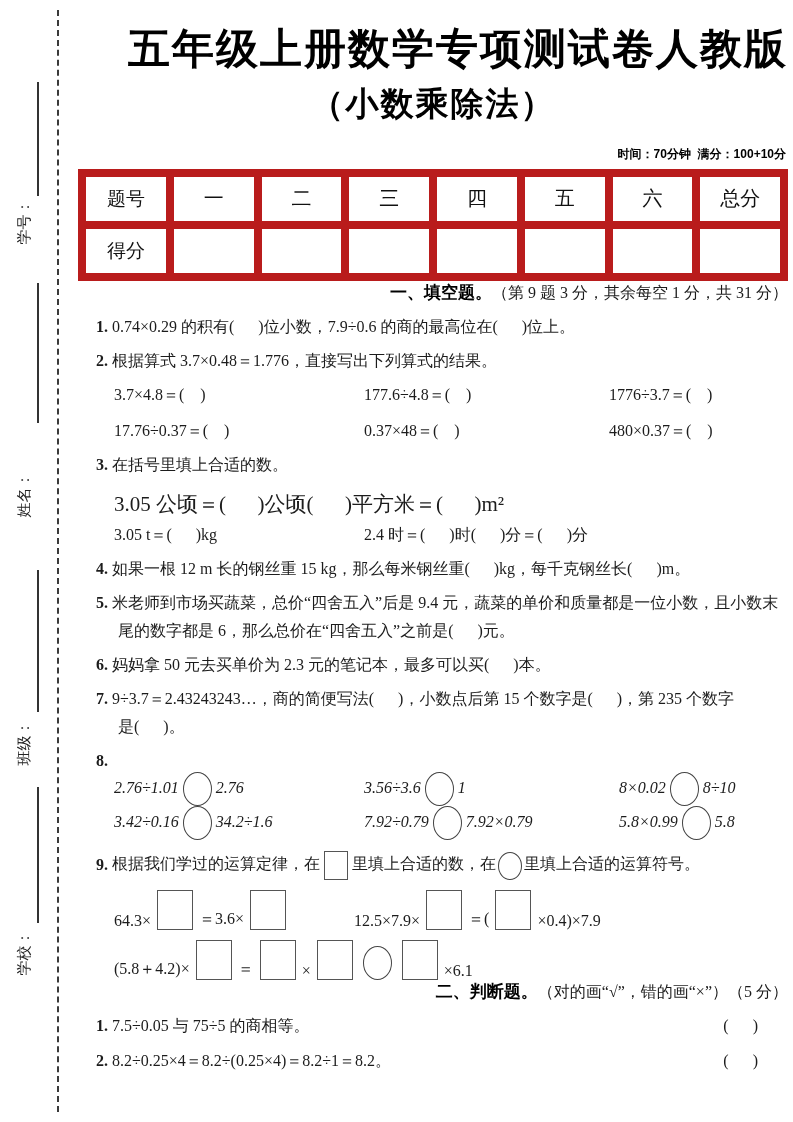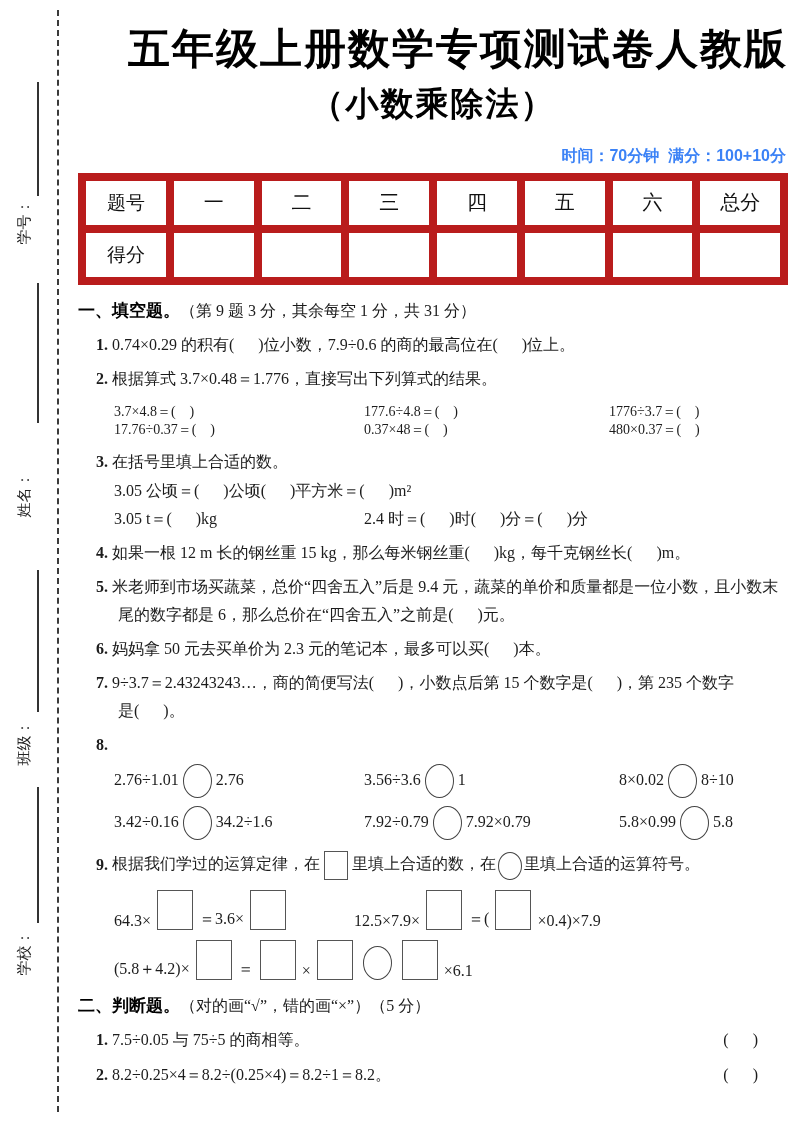--- a/index.html
+++ b/index.html
@@ -34,54 +34,55 @@
     letter-spacing:2px;margin:24px 0 0 0;
   }
   .subtitle{
     font-family:"Liberation Sans","DejaVu Sans",sans-serif;
     font-weight:bold;color:#000;
     font-size:33px;line-height:1.2;text-align:center;
     letter-spacing:2px;margin:10px 0 0 0;
   }
   .meta{
     font-family:"Liberation Sans","DejaVu Sans",sans-serif;
-    font-weight:bold;font-size:16px;color:#3b82f6;
+    font-weight:bold;font-size:12px;color:#000000;
     text-align:right;margin-top:22px;padding-right:2px;
     white-space:pre;
   }
   
   table.score{
     border-collapse:collapse;width:100%;margin-top:6px;table-layout:fixed;
   }
   table.score th,table.score td{
     border:8px solid #b91c1c;height:42px;text-align:center;
     font-size:20px;font-weight:normal;color:#111;
   }
   table.score .rowhead{font-size:19px;}
   
-  .sec-head{margin-top:14px;font-size:16px;white-space:pre-wrap;}
+  .sec-head{font-size:16px;white-space:pre-wrap;text-align:right;}
   .sec-head b{font-size:17px;color:#000;}
   .q{display:flex;margin-top:11px;padding-left:18px;font-size:16px;line-height:1.45;align-items:baseline;}
   .qnum{font-weight:bold;padding-right:4px;white-space:pre;}
   .qtext{white-space:pre-wrap;}
   .cont{padding-left:40px;margin-top:7px;font-size:16px;white-space:pre-wrap;}
   .eq-grid{
     display:grid;grid-template-columns:250px 245px 1fr;
-    padding-left:36px;margin-top:13px;
-    font-size:14px;white-space:pre;
+    padding-left:36px;margin-top:13px;row-gap:15px;
+    font-size:16px;white-space:pre;
   }
   .duo-grid{
     display:grid;grid-template-columns:250px 1fr;
     padding-left:36px;margin-top:7px;font-size:16px;white-space:pre;
   }
-  .line{padding-left:36px;margin-top:7px;font-size:16px;white-space:pre;}
+  .line{padding-left:36px;margin-top:13px;font-size:21px;white-space:pre;}
   .cmp-grid{
     display:grid;grid-template-columns:250px 255px 1fr;
-    padding-left:36px;margin-top:8px;font-size:16px;align-items:center;
+    padding-left:36px;margin-top:0;font-size:16px;align-items:center;
     white-space:pre;
+    font-style:italic;
   }
   .circle{
     display:inline-block;width:27px;height:32px;
     border:1.5px solid #444;border-radius:50%;
     vertical-align:middle;margin:0 4px;
   }
   .circle-sm{width:22px;height:26px;margin:0 2px;}
   .sq{
     display:inline-block;width:34px;height:38px;
     border:1.5px solid #555;vertical-align:middle;margin:0 6px;

